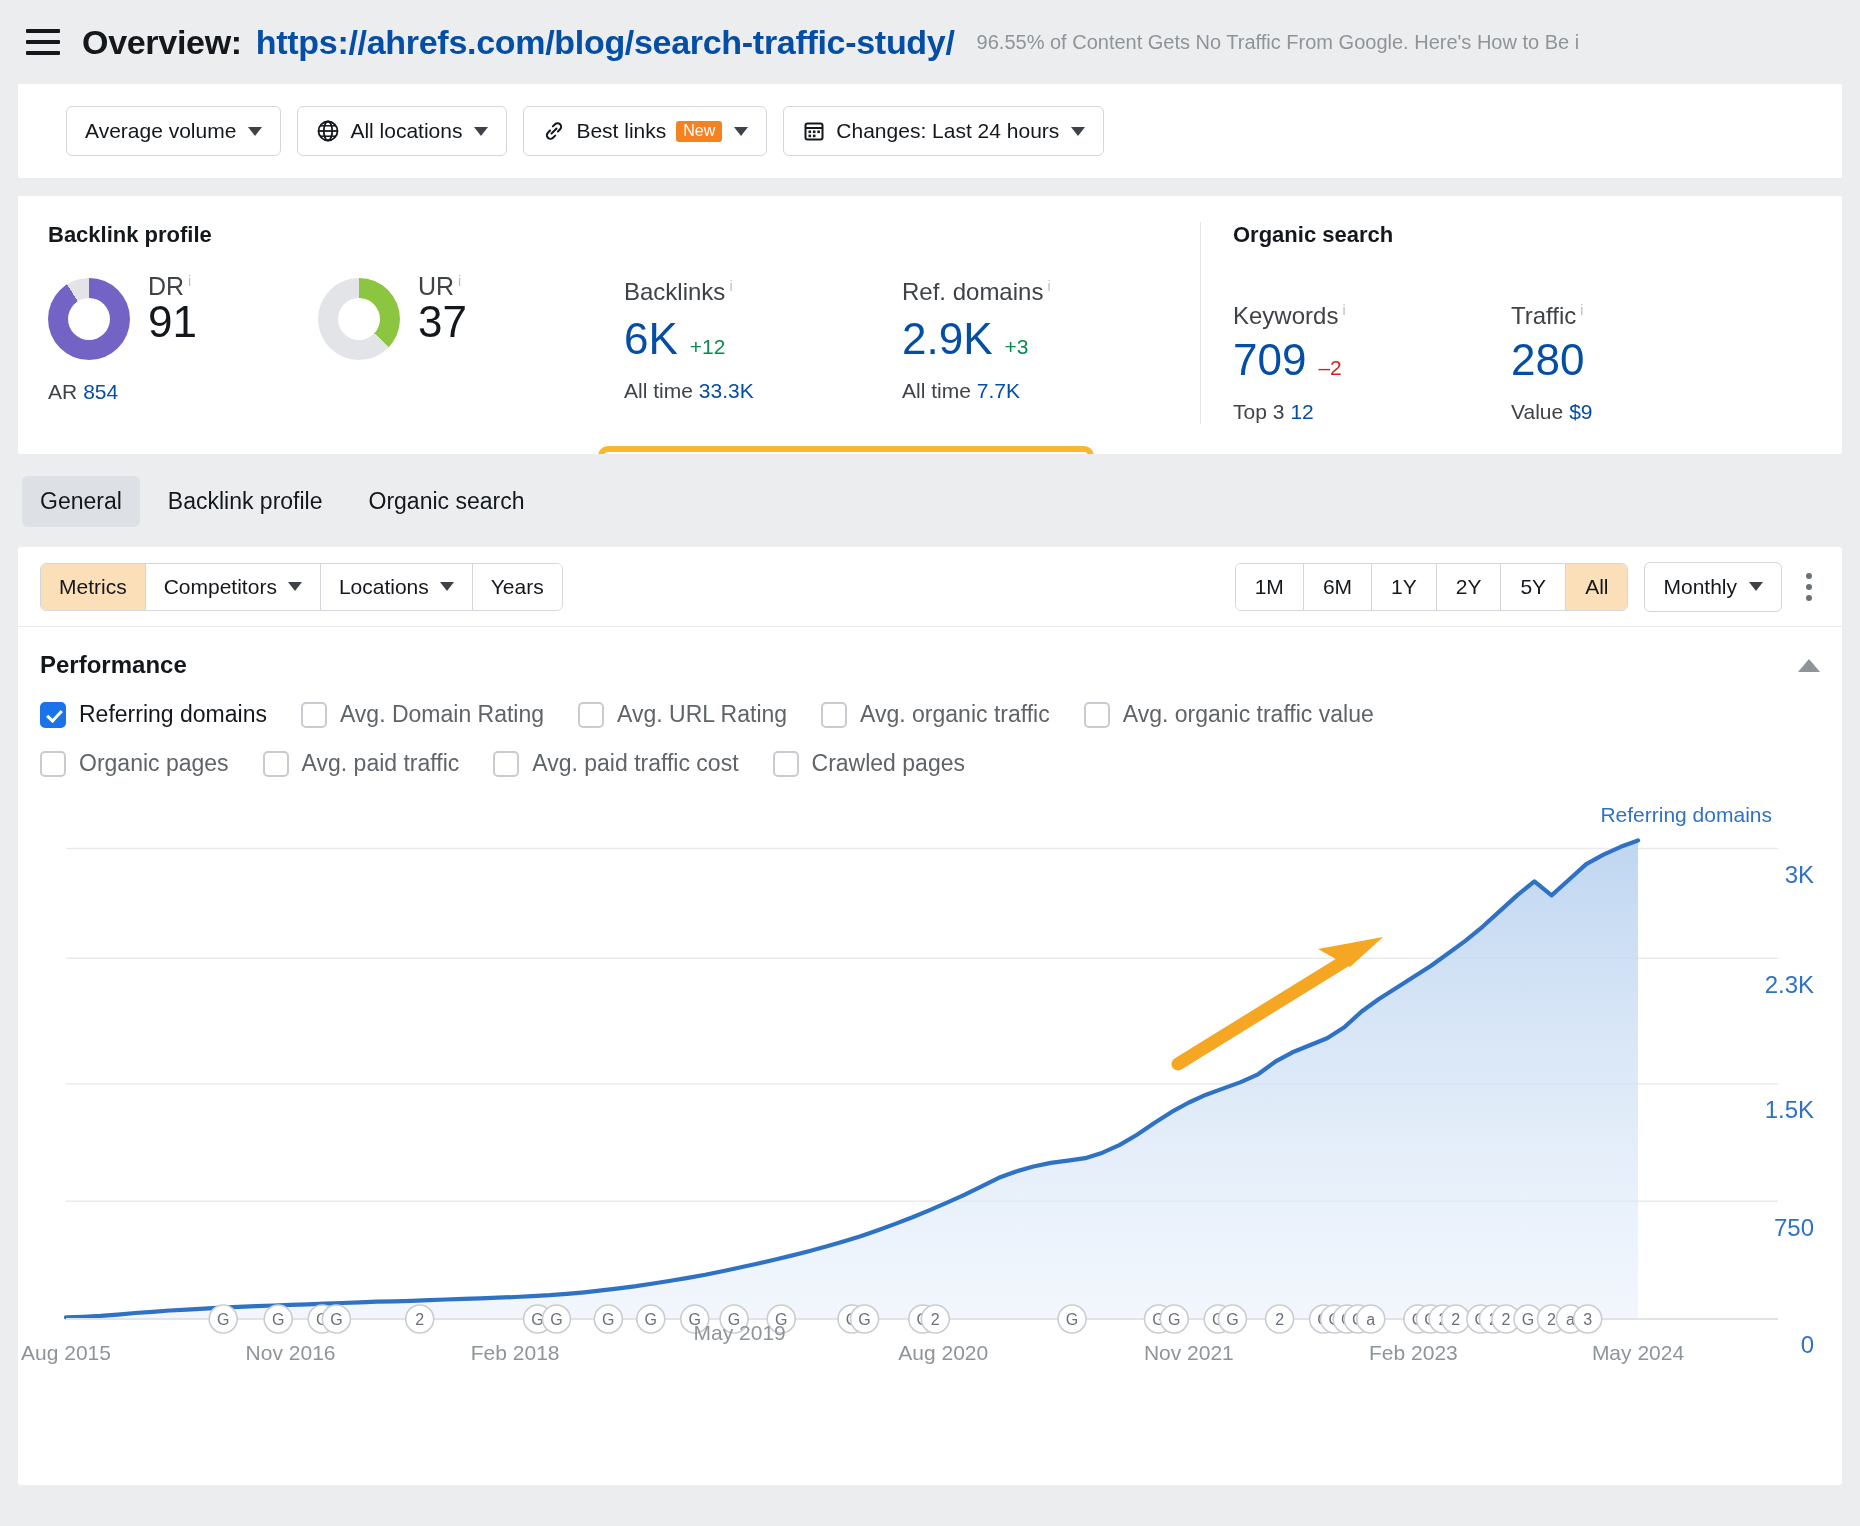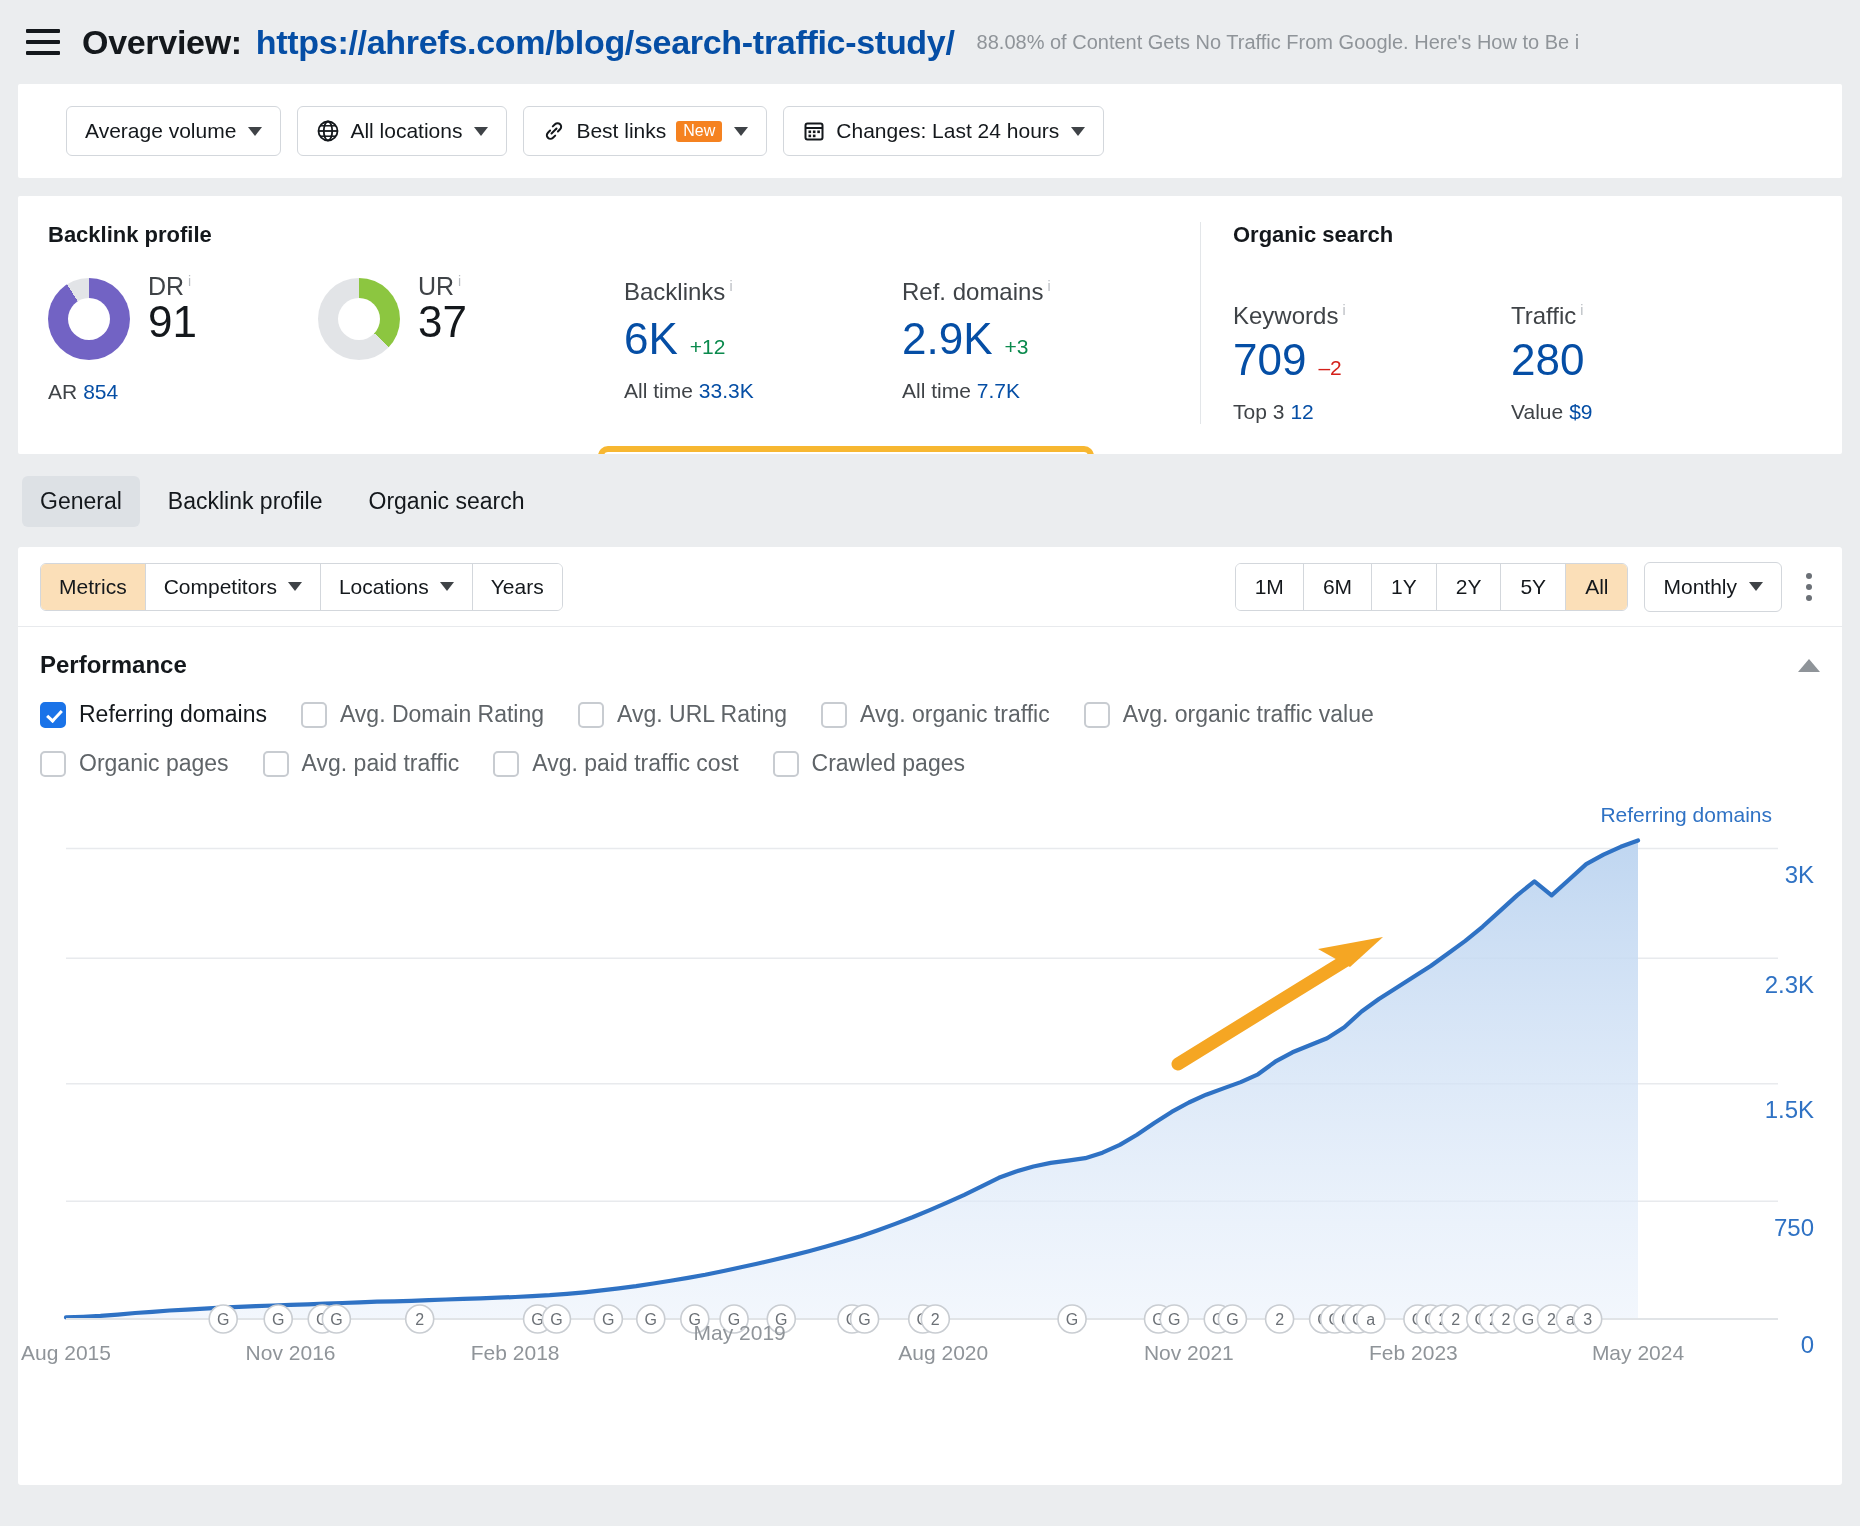--- a/index.html
+++ b/index.html
@@ -234,21 +234,21 @@
 <body>
 
 <div class="topbar">
   <div class="burger">
     <span></span>
       <span></span>
       <span></span>
   </div>
   <div class="page-title">Overview:</div>
   <a class="page-url" style="margin-left:14px;text-decoration:none">https://ahrefs.com/blog/search-traffic-study/</a>
-  <div class="page-subtitle">88.08% of Content Gets No Traffic From Google. Here's How to Be i</div>
+  <div class="page-subtitle">96.55% of Content Gets No Traffic From Google. Here's How to Be i</div>
 </div>
 
 <div class="filterbar">
 
   <div class="pill">
     <span>Average volume</span>
     <span class="caret"></span>
   </div>
 
   <div class="pill">

